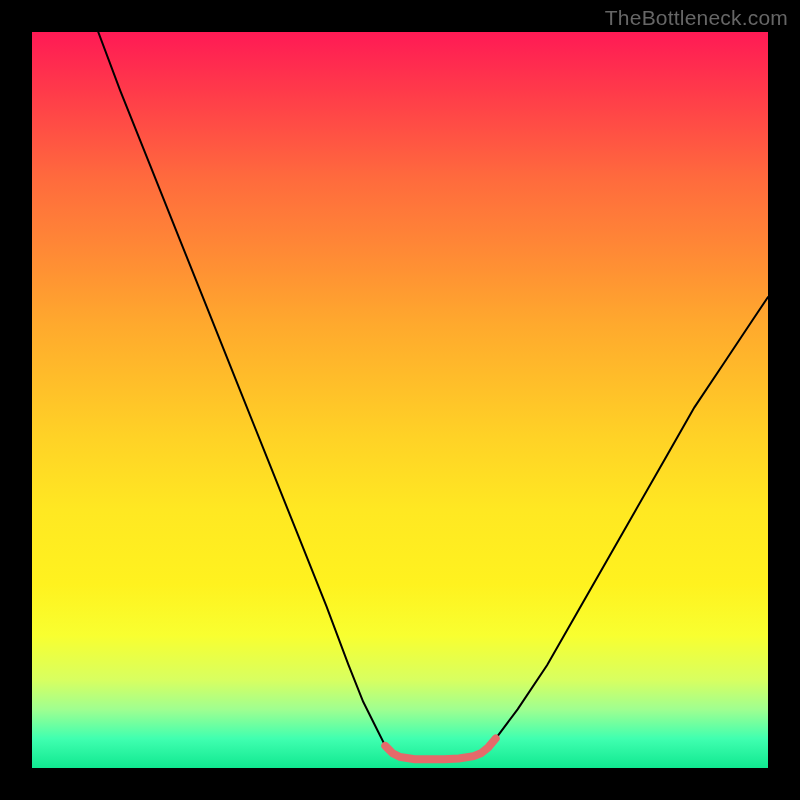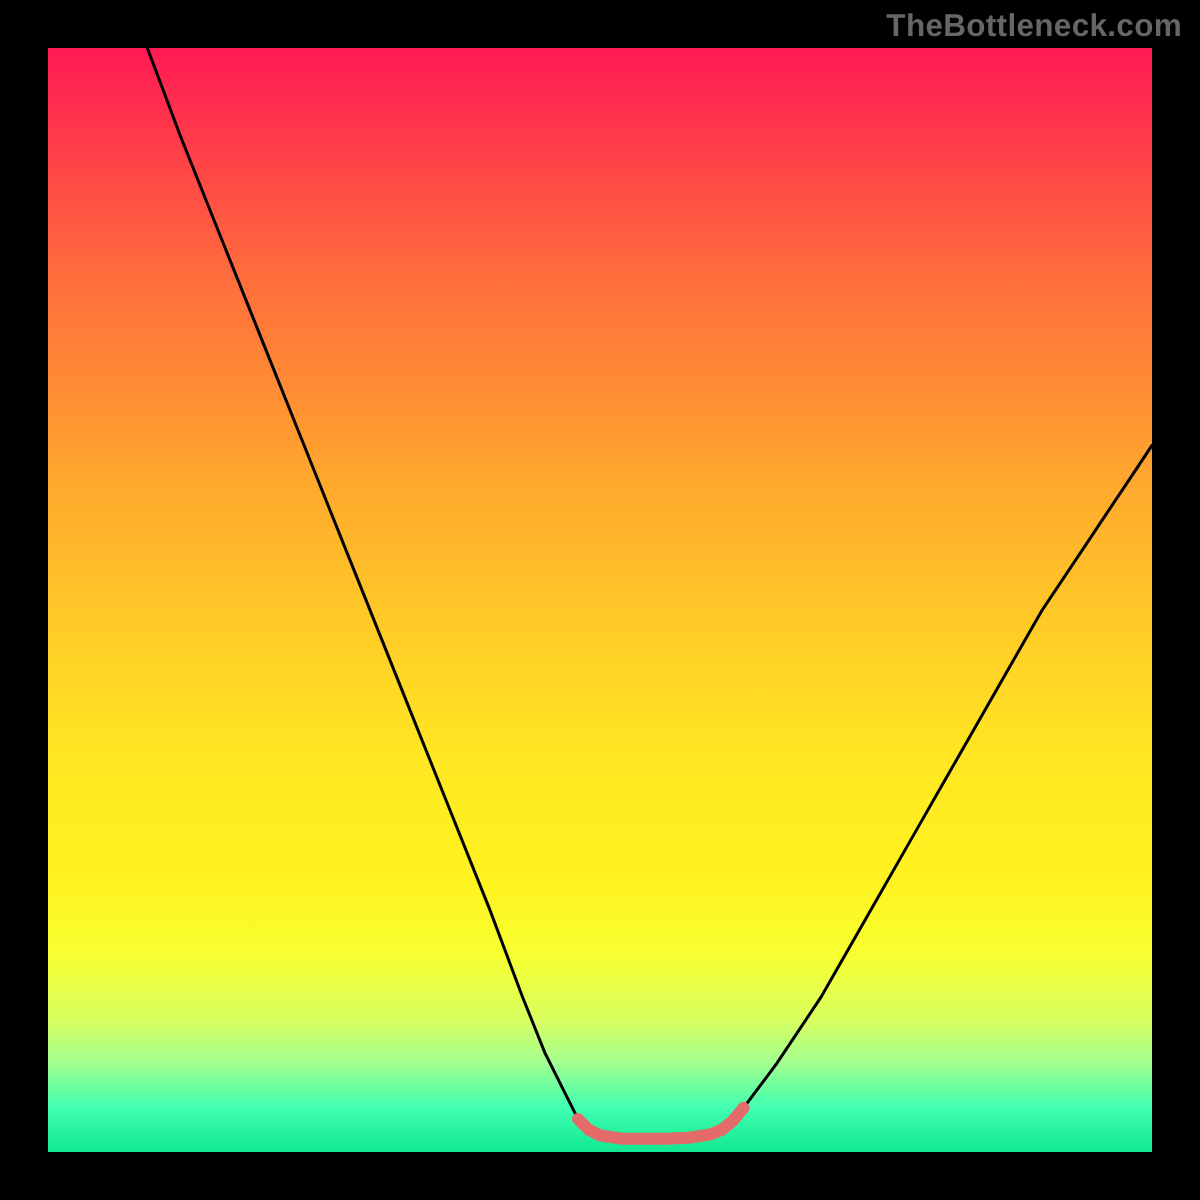--- a/index.html
+++ b/index.html
@@ -46,21 +46,21 @@
       #40ffb0 96%,
       #10e890 100%
     );
   }
   .watermark {
     position: absolute;
     right: 12px;
     top: 6px;
     color: #666;
     font-size: 21px;
-    font-weight: 700;
+    font-weight: 400;
     letter-spacing: 0.2px;
   }
   svg.curves {
     position: absolute;
     left: 0;
     top: 0;
     width: 100%;
     height: 100%;
   }
 </style>

